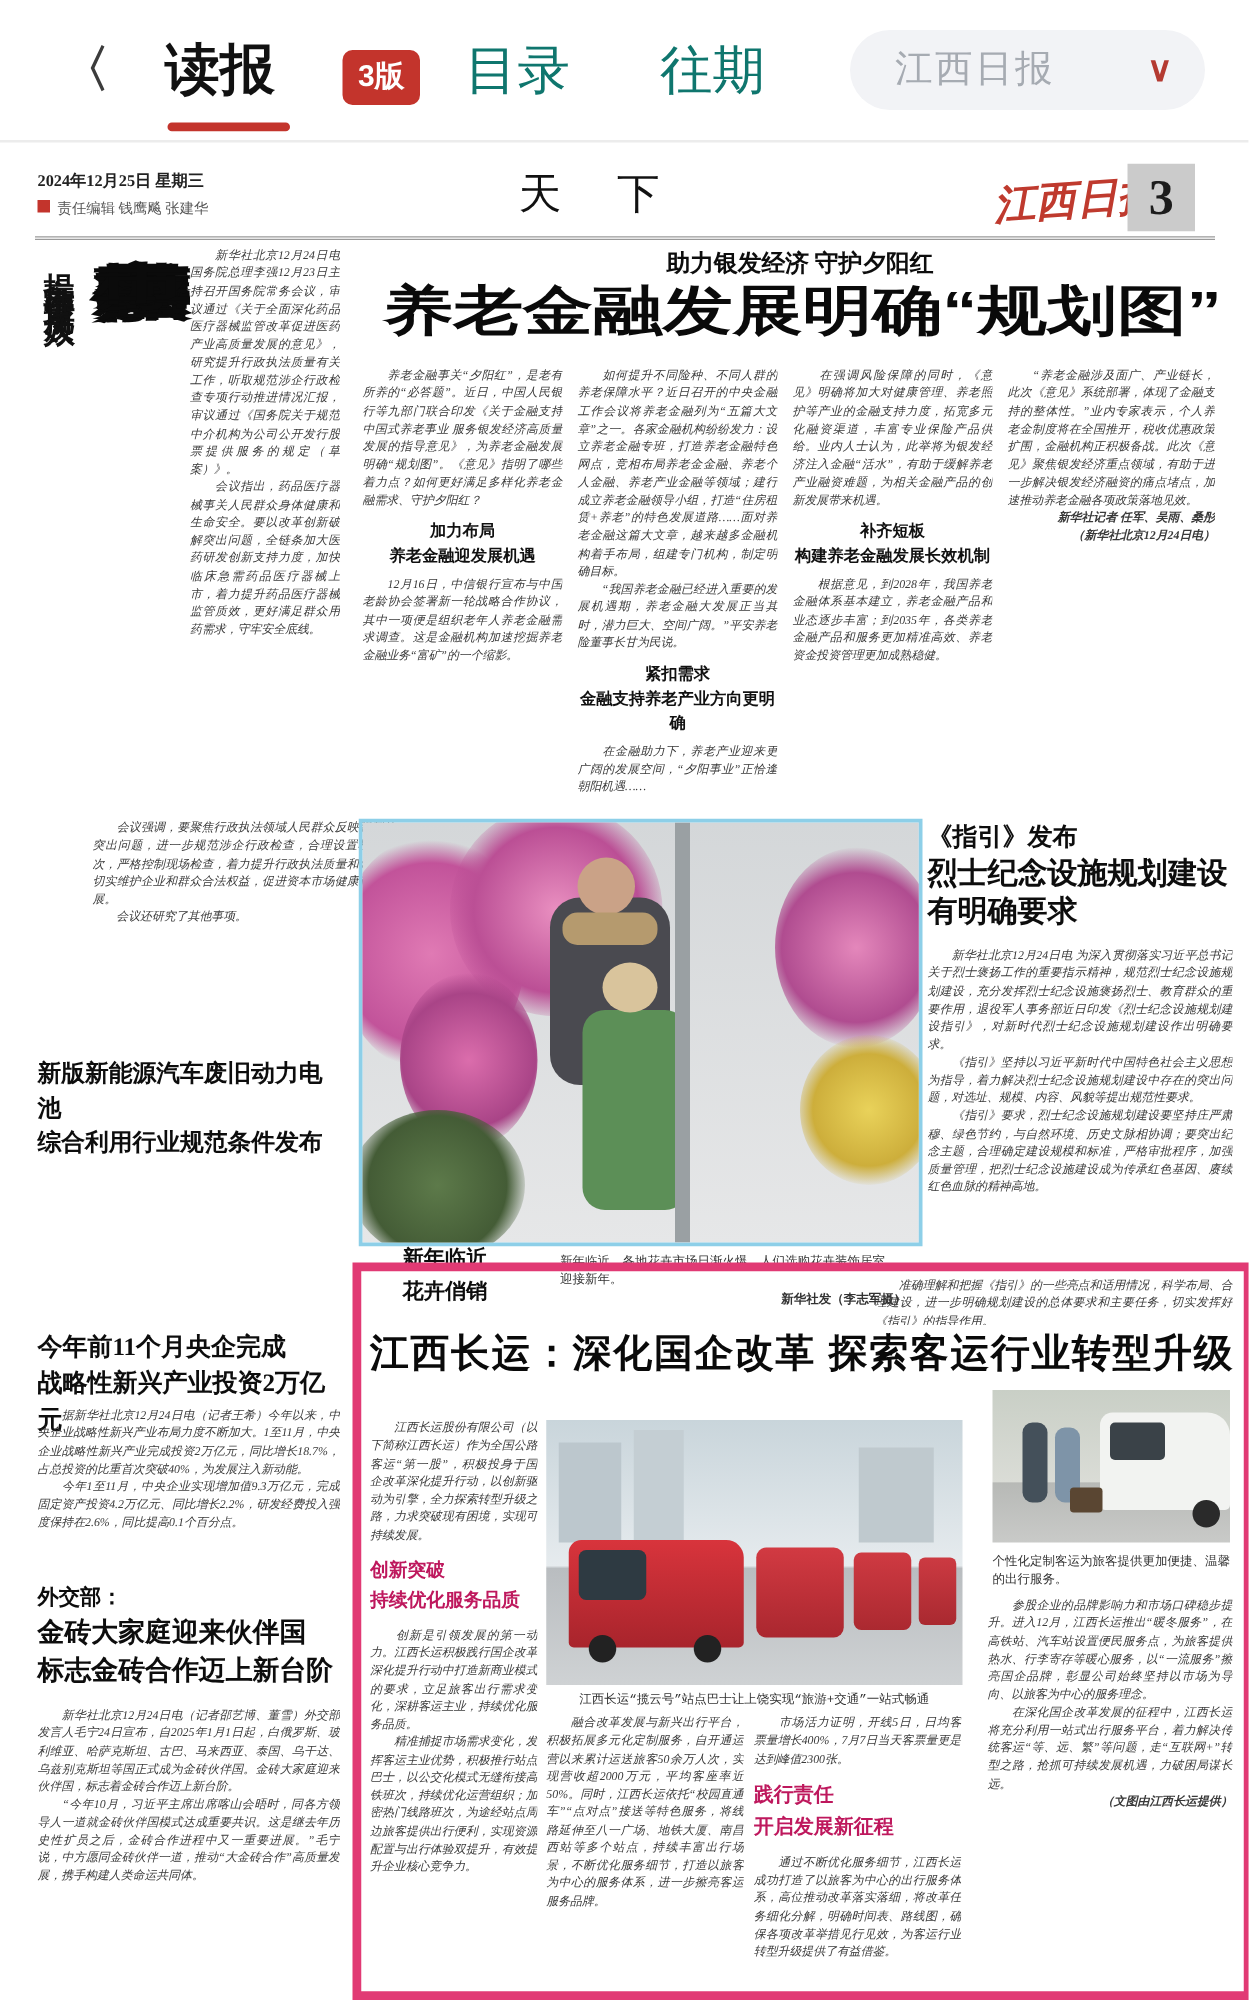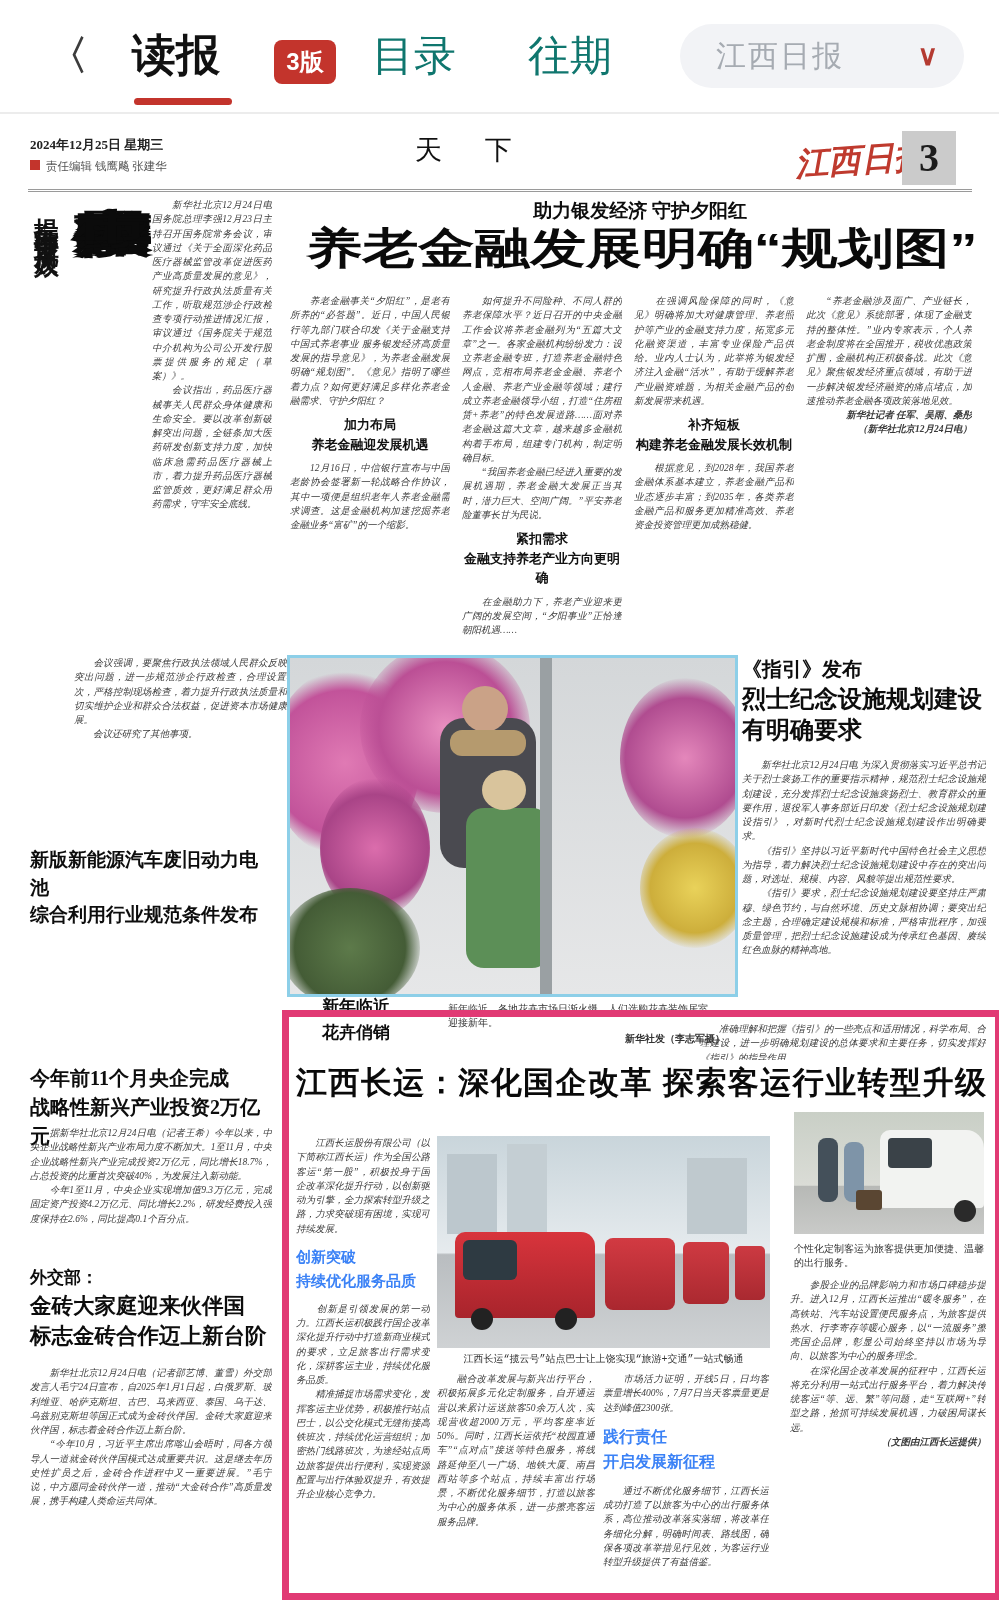--- a/index.html
+++ b/index.html
@@ -15,32 +15,32 @@
          font-size:24px;font-weight:bold;border-radius:8px;text-align:center;line-height:44px;margin-left:36px;}
   .tab{position:absolute;top:28px;font-size:42px;color:#0f766e;}
   .pill{position:absolute;left:680px;top:24px;width:284px;height:64px;background:#f2f3f6;border-radius:34px;}
   .pill-label{position:absolute;left:36px;top:0;font-size:30px;color:#a6abb2;line-height:64px;letter-spacing:2px;}
   .pill-chev{position:absolute;right:26px;top:0;font-size:28px;color:#b43a31;line-height:64px;font-weight:bold;}
   
   .serif{font-family:"Liberation Serif",serif;}
   .m-date{position:absolute;left:30px;top:136px;font-size:13px;font-weight:bold;color:#222;}
   .m-ed{position:absolute;left:30px;top:159px;font-size:11.5px;color:#555;}
   .m-sq{display:inline-block;width:10px;height:10px;background:#c3342c;margin-right:6px;}
-  .m-sec{position:absolute;left:415px;top:132px;font-size:27px;color:#111;letter-spacing:18px;font-weight:500;}
+  .m-sec{position:absolute;left:415px;top:132px;font-size:34px;color:#111;letter-spacing:18px;font-weight:500;}
   .m-brand{position:absolute;left:795px;top:138px;font-size:33px;color:#bf3a2e;font-style:italic;font-weight:bold;transform:rotate(-4deg);}
   .m-pn{position:absolute;left:902px;top:131px;width:54px;height:54px;background:#cbcbcb;text-align:center;
         line-height:54px;font-size:40px;font-weight:bold;color:#1c1c1c;}
   .m-rule{position:absolute;left:28px;top:189px;width:944px;height:0;border-top:3px double #9a9a9a;}
   
   .bt{font-family:"Liberation Serif",serif;font-size:9.5px;line-height:1.5;color:#3a3a3a;
       text-align:justify;white-space:pre-wrap;overflow:hidden;font-style:italic;}
   .hd{font-family:"Liberation Serif",serif;font-weight:bold;color:#0d0d0d;white-space:pre-line;}
   .sub{font-family:"Liberation Serif",serif;font-weight:bold;color:#111;text-align:center;
        font-size:13px;line-height:1.5;margin:7px 0;white-space:pre-line;}
-  .csub{font-family:"Liberation Sans",sans-serif;font-weight:bold;color:#3b82f6;font-size:15px;
+  .csub{font-family:"Liberation Sans",sans-serif;font-weight:bold;color:#be185d;font-size:15px;
         line-height:1.6;margin:9px 0;white-space:pre-line;}
   
   .vkick{position:absolute;left:30px;top:198px;height:240px;writing-mode:vertical-rl;
          font-family:"Liberation Serif",serif;font-weight:bold;font-size:25px;color:#111;letter-spacing:5px;}
   .vbig-wrap{position:absolute;left:60px;top:196px;width:84px;height:430px;overflow:visible;}
   .vbig{writing-mode:vertical-rl;font-size:79px;font-weight:900;color:#0b0b0b;
         font-family:"Liberation Serif",serif;transform:scaleY(0.44);transform-origin:top left;letter-spacing:-3px;}
   .stretch{display:inline-block;transform:scaleX(1.3);transform-origin:center;}
   .byline{font-weight:bold;text-align:right;}
   

